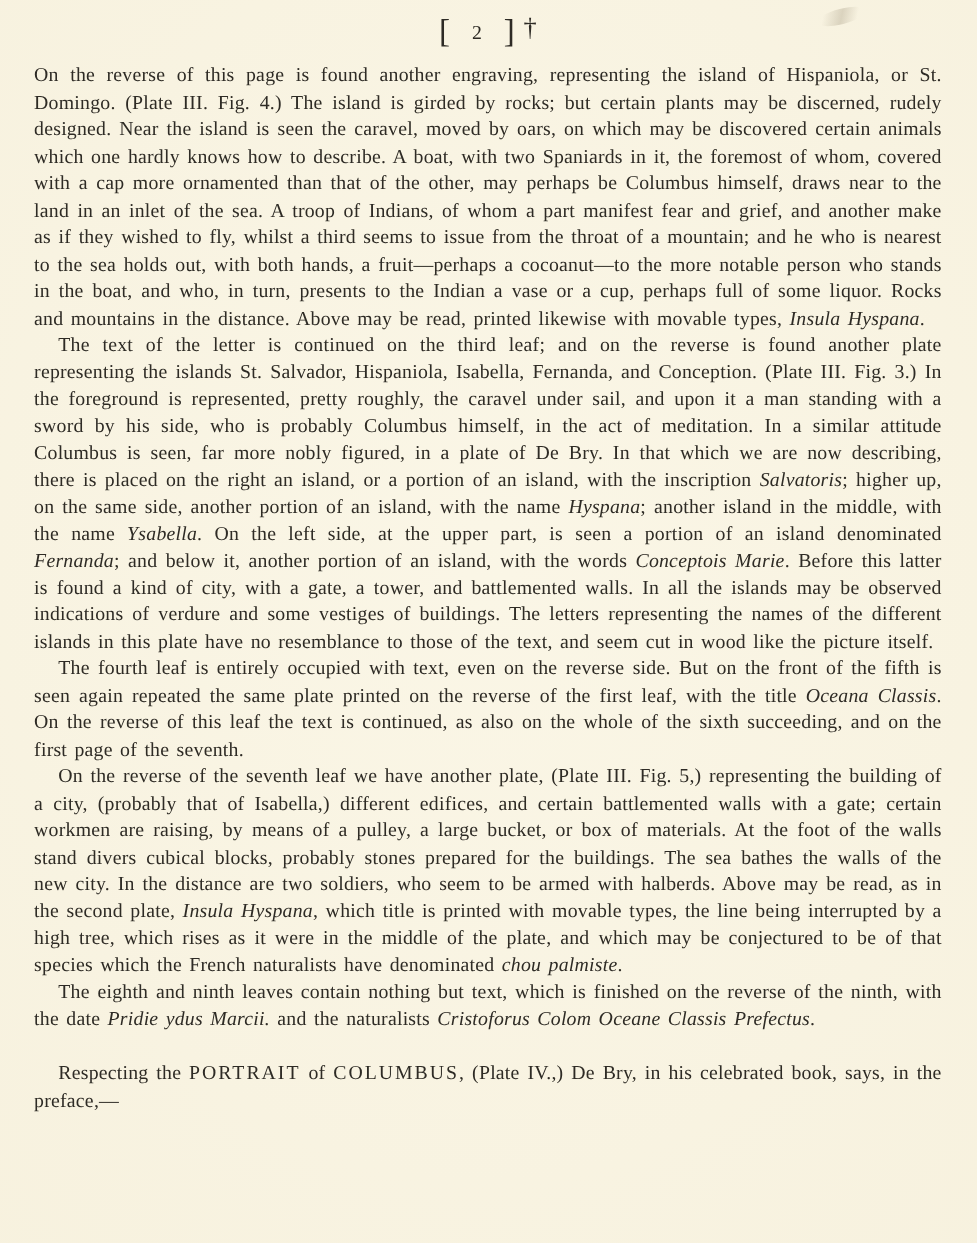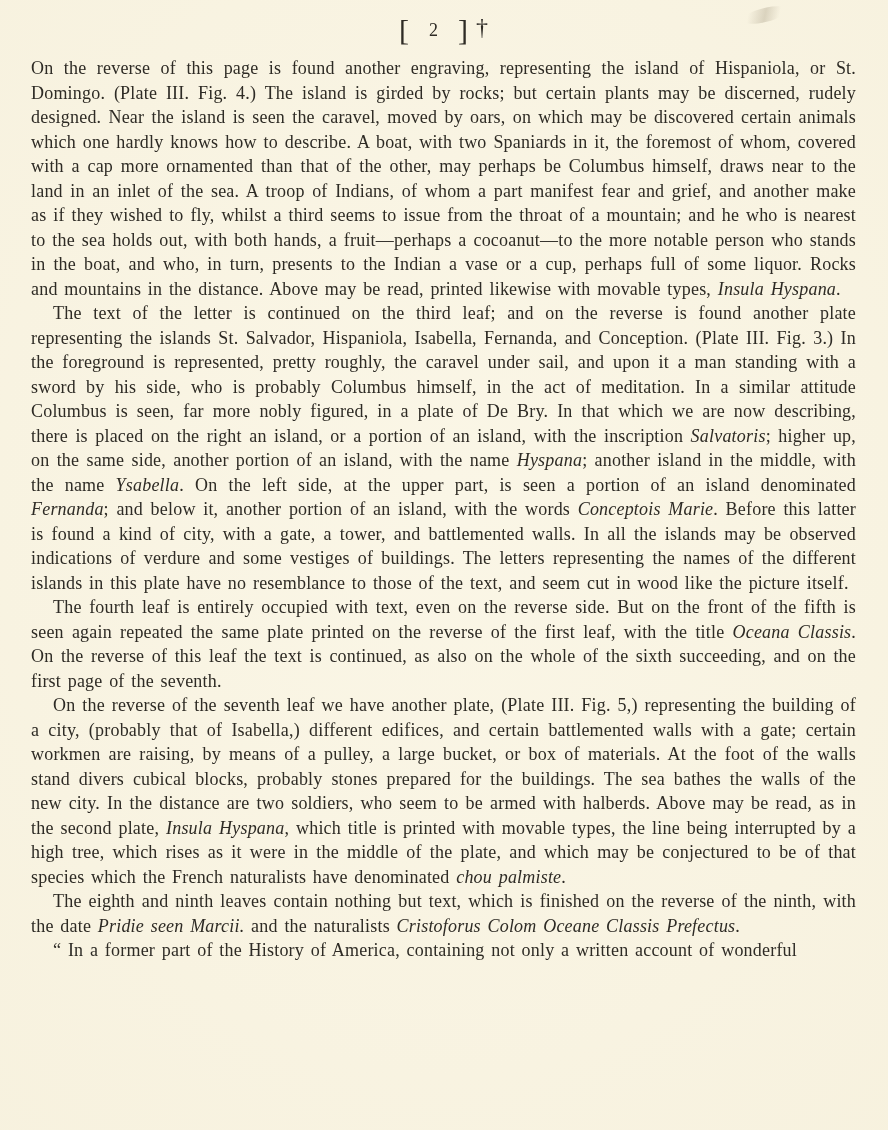--- a/index.html
+++ b/index.html
@@ -99,21 +99,21 @@
   <div class="body-text">
 
     <p class="para first"><span>On the reverse of this page is found another engraving, representing the island of Hispaniola, or St. Domingo. (Plate III. Fig. 4.)  The island is girded by rocks; but certain plants may be discerned, rudely designed. Near the island is seen the caravel, moved by oars, on which may be discovered certain animals which one hardly knows how to describe.  A boat, with two Spaniards in it, the foremost of whom, covered with a cap more ornamented than that of the other, may perhaps be Columbus himself, draws near to the land in an inlet of the sea.  A troop of Indians, of whom a part manifest fear and grief, and another make as if they wished to fly, whilst a third seems to issue from the throat of a mountain; and he who is nearest to the sea holds out, with both hands, a fruit—perhaps a cocoanut—to the more notable person who stands in the boat, and who, in turn, presents to the Indian a vase or a cup, perhaps full of some liquor.  Rocks and mountains in the distance.  Above may be read, printed likewise with movable types, </span><span class="it">Insula Hyspana</span><span>.</span></p>
 
     <p class="para"><span>The text of the letter is continued on the third leaf; and on the reverse is found another plate representing the islands St. Salvador, Hispaniola, Isabella, Fernanda, and Conception.  (Plate III. Fig. 3.)  In the foreground is represented, pretty roughly, the caravel under sail, and upon it a man standing with a sword by his side, who is probably Columbus himself, in the act of meditation.  In a similar attitude Columbus is seen, far more nobly figured, in a plate of De Bry.  In that which we are now describing, there is placed on the right an island, or a portion of an island, with the inscription </span><span class="it">Salvatoris</span><span>; higher up, on the same side, another portion of an island, with the name </span><span class="it">Hyspana</span><span>; another island in the middle, with the name </span><span class="it">Ysabella</span><span>.  On the left side, at the upper part, is seen a portion of an island denominated </span><span class="it">Fernanda</span><span>; and below it, another portion of an island, with the words </span><span class="it">Conceptois Marie</span><span>.  Before this latter is found a kind of city, with a gate, a tower, and battlemented walls.  In all the islands may be observed indications of verdure and some vestiges of buildings.  The letters representing the names of the different islands in this plate have no resemblance to those of the text, and seem cut in wood like the picture itself.</span></p>
 
     <p class="para"><span>The fourth leaf is entirely occupied with text, even on the reverse side.  But on the front of the fifth is seen again repeated the same plate printed on the reverse of the first leaf, with the title </span><span class="it">Oceana Classis</span><span>. On the reverse of this leaf the text is continued, as also on the whole of the sixth succeeding, and on the first page of the seventh.</span></p>
 
     <p class="para"><span>On the reverse of the seventh leaf we have another plate, (Plate III. Fig. 5,) representing the building of a city, (probably that of Isabella,) different edifices, and certain battlemented walls with a gate; certain workmen are raising, by means of a pulley, a large bucket, or box of materials.  At the foot of the walls stand divers cubical blocks, probably stones prepared for the buildings.  The sea bathes the walls of the new city.  In the distance are two soldiers, who seem to be armed with halberds.  Above may be read, as in the second plate, </span><span class="it">Insula Hyspana</span><span>, which title is printed with movable types, the line being interrupted by a high tree, which rises as it were in the middle of the plate, and which may be conjectured to be of that species which the French naturalists have denominated </span><span class="it">chou palmiste</span><span>.</span></p>
 
-    <p class="para"><span>The eighth and ninth leaves contain nothing but text, which is finished on the reverse of the ninth, with the date </span><span class="it">Pridie seen Marcii.</span><span> and the naturalists </span><span class="it">Cristoforus Colom Oceane Classis Prefectus</span><span>.</span></p>
+    <p class="para"><span>The eighth and ninth leaves contain nothing but text, which is finished on the reverse of the ninth, with the date </span><span class="it">Pridie ydus Marcii.</span><span> and the naturalists </span><span class="it">Cristoforus Colom Oceane Classis Prefectus</span><span>.</span></p>
 
 
+    <p class="para section-break"><span>Respecting the </span><span class="caps">PORTRAIT</span><span> of </span><span class="caps">COLUMBUS</span><span>, (Plate IV.,) De Bry, in his celebrated book, says, in the preface,—</span></p>
 
 
-    <p class="para"><span>“ In a former part of the History of America,  containing not only a written account of wonderful</span></p>
 
   </div>
 </div>
 
 </body></html>

